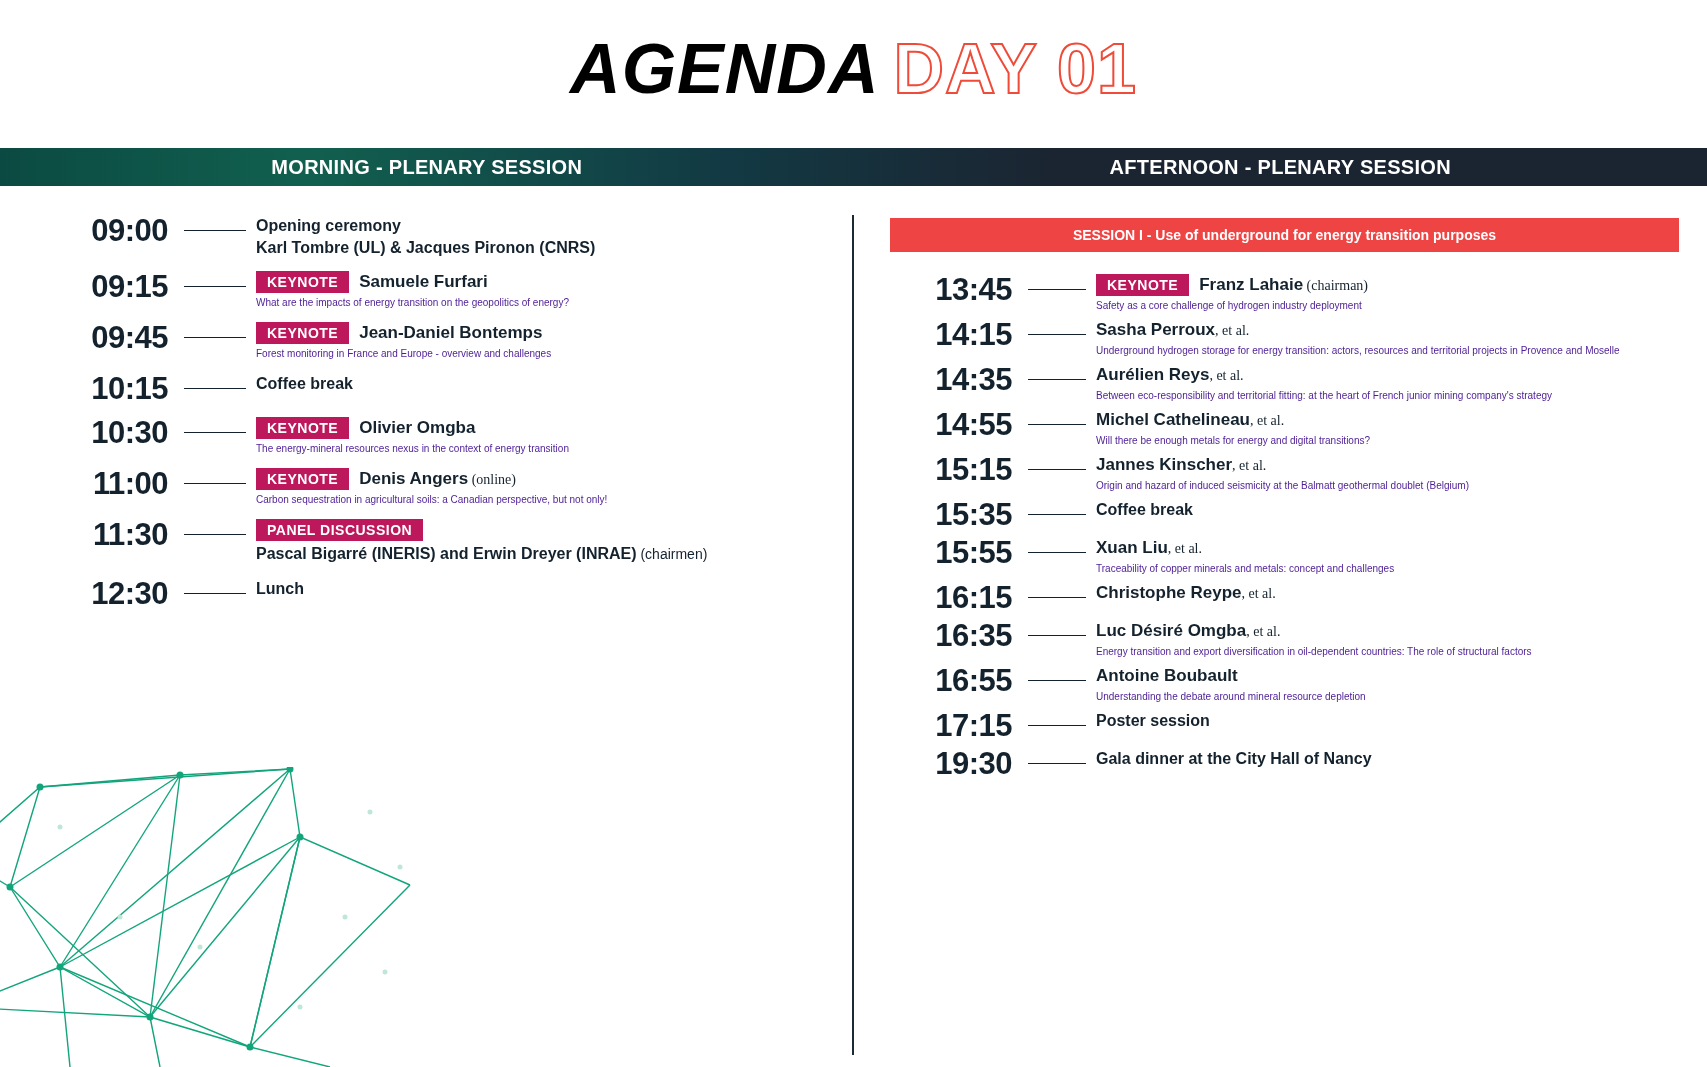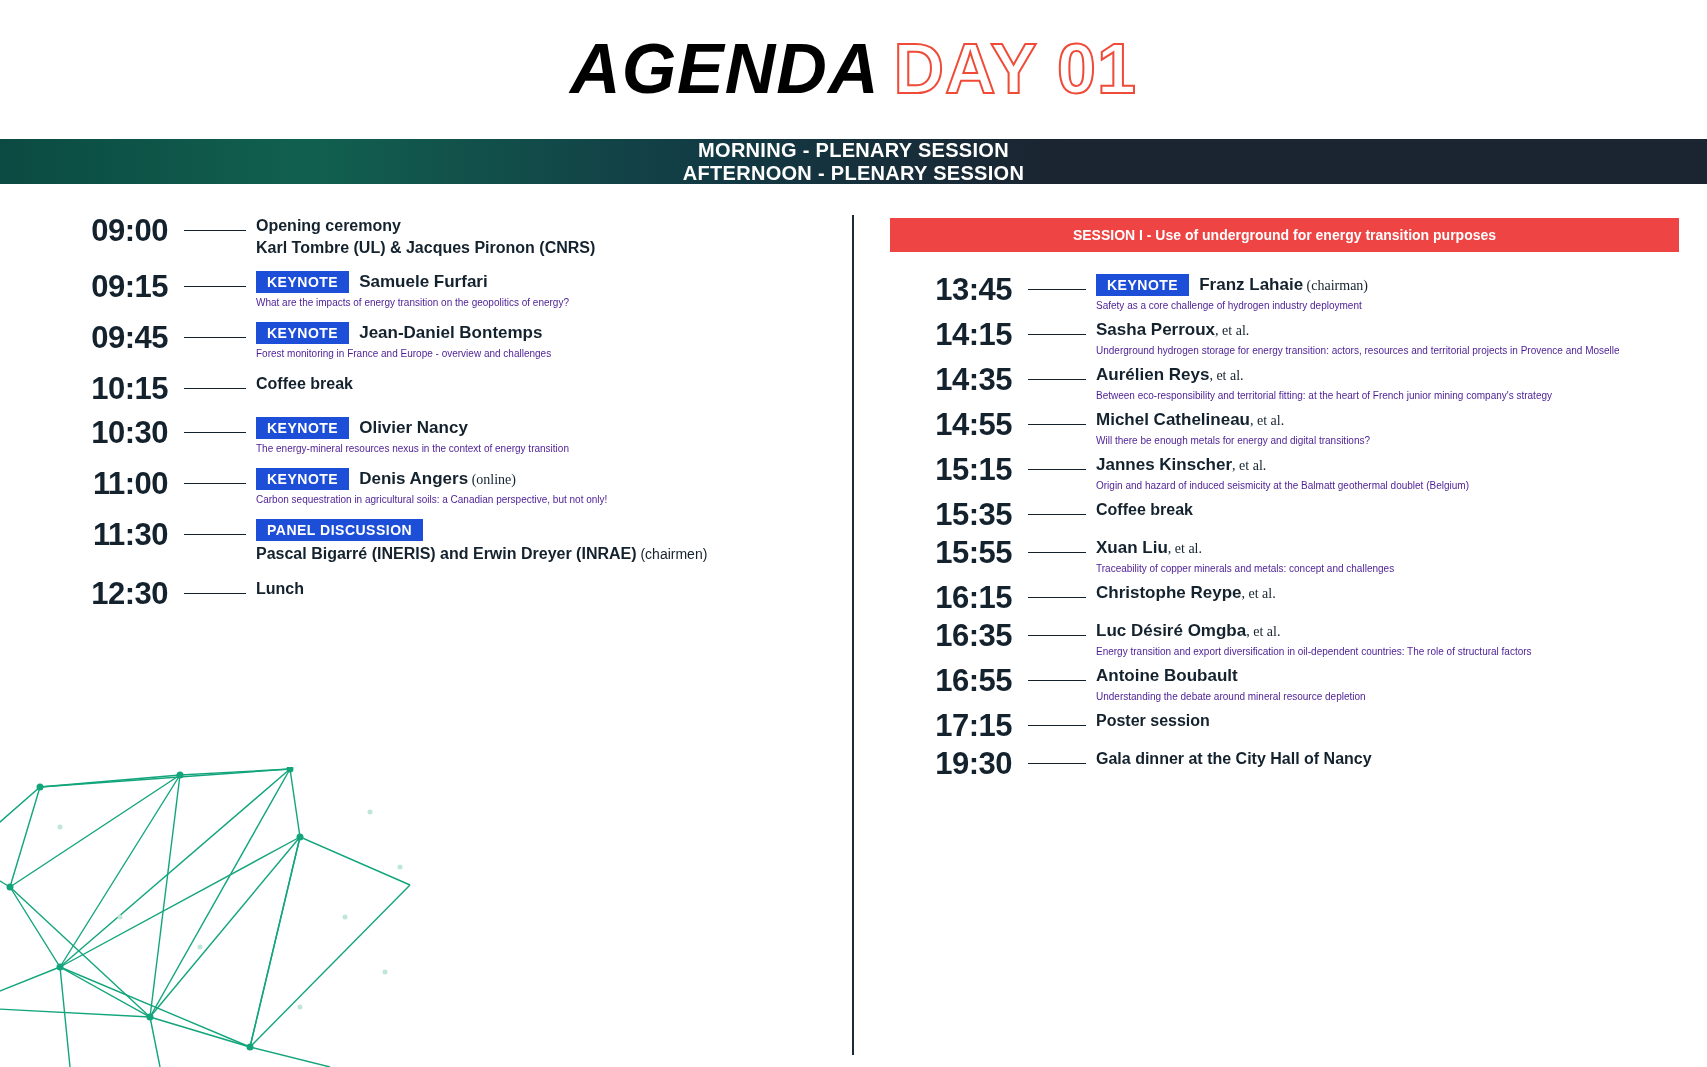--- a/index.html
+++ b/index.html
@@ -37,27 +37,26 @@
   .title .day {
     color: #ef4b38;
     -webkit-text-stroke: 2px #ef4b38;
     color: transparent;
     margin-left: 14px;
   }
 
   
   .band {
     position: absolute;
-    top: 139px;
+    top: 148px;
     left: 0;
     width: 1707px;
-    height: 45px;
+    height: 38px;
     background: linear-gradient(to right, #0b4a42 0%, #11604f 18%, #123a44 42%, #1b2431 62%, #1b2431 100%);
     display: flex;
-    flex-direction: column;
   }
   .band-half {
     flex: 1;
     display: flex;
     align-items: center;
     justify-content: center;
     color: #ffffff;
     font-weight: bold;
     font-size: 20px;
     letter-spacing: 0.3px;
@@ -137,21 +136,21 @@
     flex: 1;
   }
   .tagline {
     display: flex;
     align-items: center;
     gap: 10px;
     margin-bottom: 2px;
     min-height: 22px;
   }
   .tag {
-    background: #1d4ed8;
+    background: #be185d;
     color: #ffffff;
     font-size: 14px;
     font-weight: bold;
     letter-spacing: 0.5px;
     padding: 4px 11px 4px 11px;
     line-height: 1;
     display: inline-block;
   }
   .speaker {
     font-size: 17px;
@@ -248,21 +247,21 @@
           <div class="content">
             <div class="plain-title"><span>Coffee break</span></div>
           </div>
         </div>
         <div class="row">
           <div class="time">10:30</div>
           <div class="dash"></div>
           <div class="content">
             <div class="tagline">
               <span class="tag">KEYNOTE</span>
-              <span class="speaker"><span>Olivier Nancy</span></span>
+              <span class="speaker"><span>Olivier Omgba</span></span>
             </div>
             <div class="desc">The energy-mineral resources nexus in the context of energy transition</div>
           </div>
         </div>
         <div class="row">
           <div class="time">11:00</div>
           <div class="dash"></div>
           <div class="content">
             <div class="tagline">
               <span class="tag">KEYNOTE</span>

